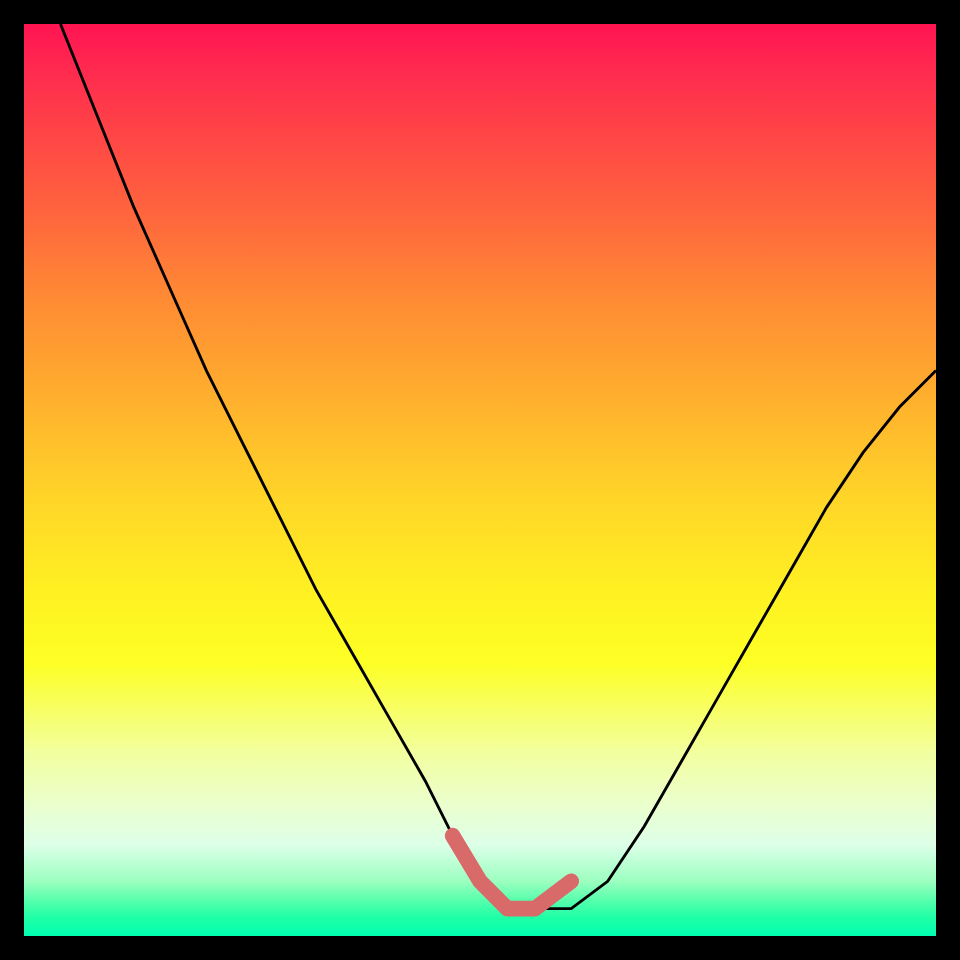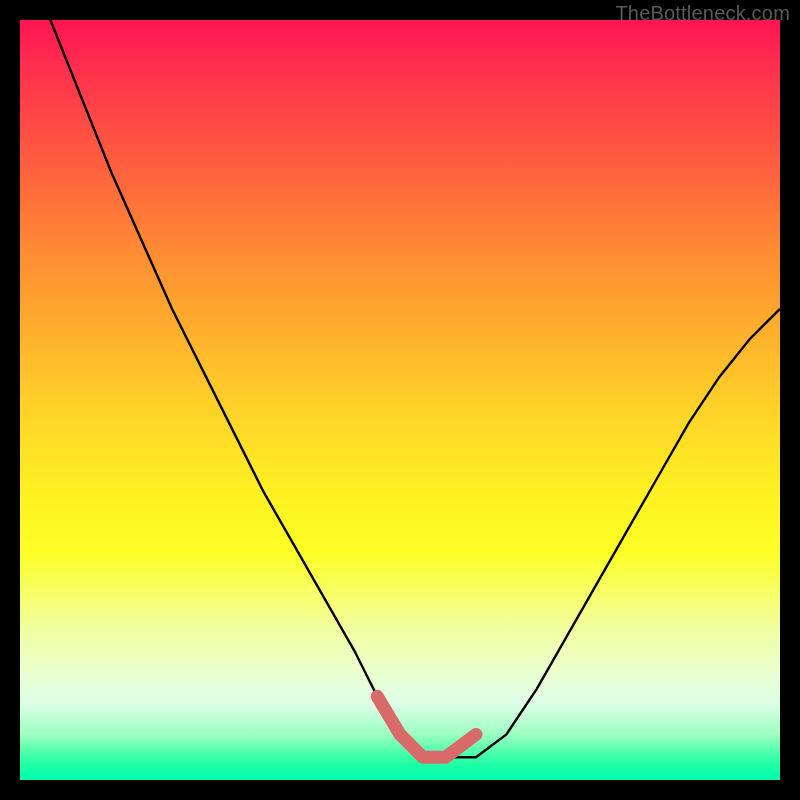--- a/index.html
+++ b/index.html
@@ -65,21 +65,20 @@
     font-weight: 500;
     letter-spacing: 0.2px;
     user-select: none;
   }
 </style>
 </head>
 <body>
 
 <div class="stage">
 
-  <div class="watermark">TheBottleneck.com</div>
 
   <div class="plot">
     <div class="gradient"></div>
 
     <svg class="svg-layer" viewBox="0 0 760 760" preserveAspectRatio="none">
       <path fill="none" stroke="#000000" stroke-width="2.4" d="M30.4 0.0 L60.8 76.0 L91.2 152.0 L121.6 220.4 L152.0 288.8 L182.4 349.6 L212.8 410.4 L243.2 471.2 L273.6 524.4 L304.0 577.6 L334.4 630.8 L357.2 676.4 L380.0 714.4 L402.8 737.2 L425.6 737.2 L456.0 737.2 L486.4 714.4 L516.8 668.8 L547.2 615.6 L577.6 562.4 L608.0 509.2 L638.4 456.0 L668.8 402.8 L699.2 357.2 L729.6 319.2 L760.0 288.8"></path>
       <path fill="none" stroke="#d86a6a" stroke-width="13" stroke-linecap="round" stroke-linejoin="round" d="M357.2 676.4 L380.0 714.4 L402.8 737.2 L425.6 737.2 L456.0 714.4"></path>
     </svg>
   </div>
 </div>

